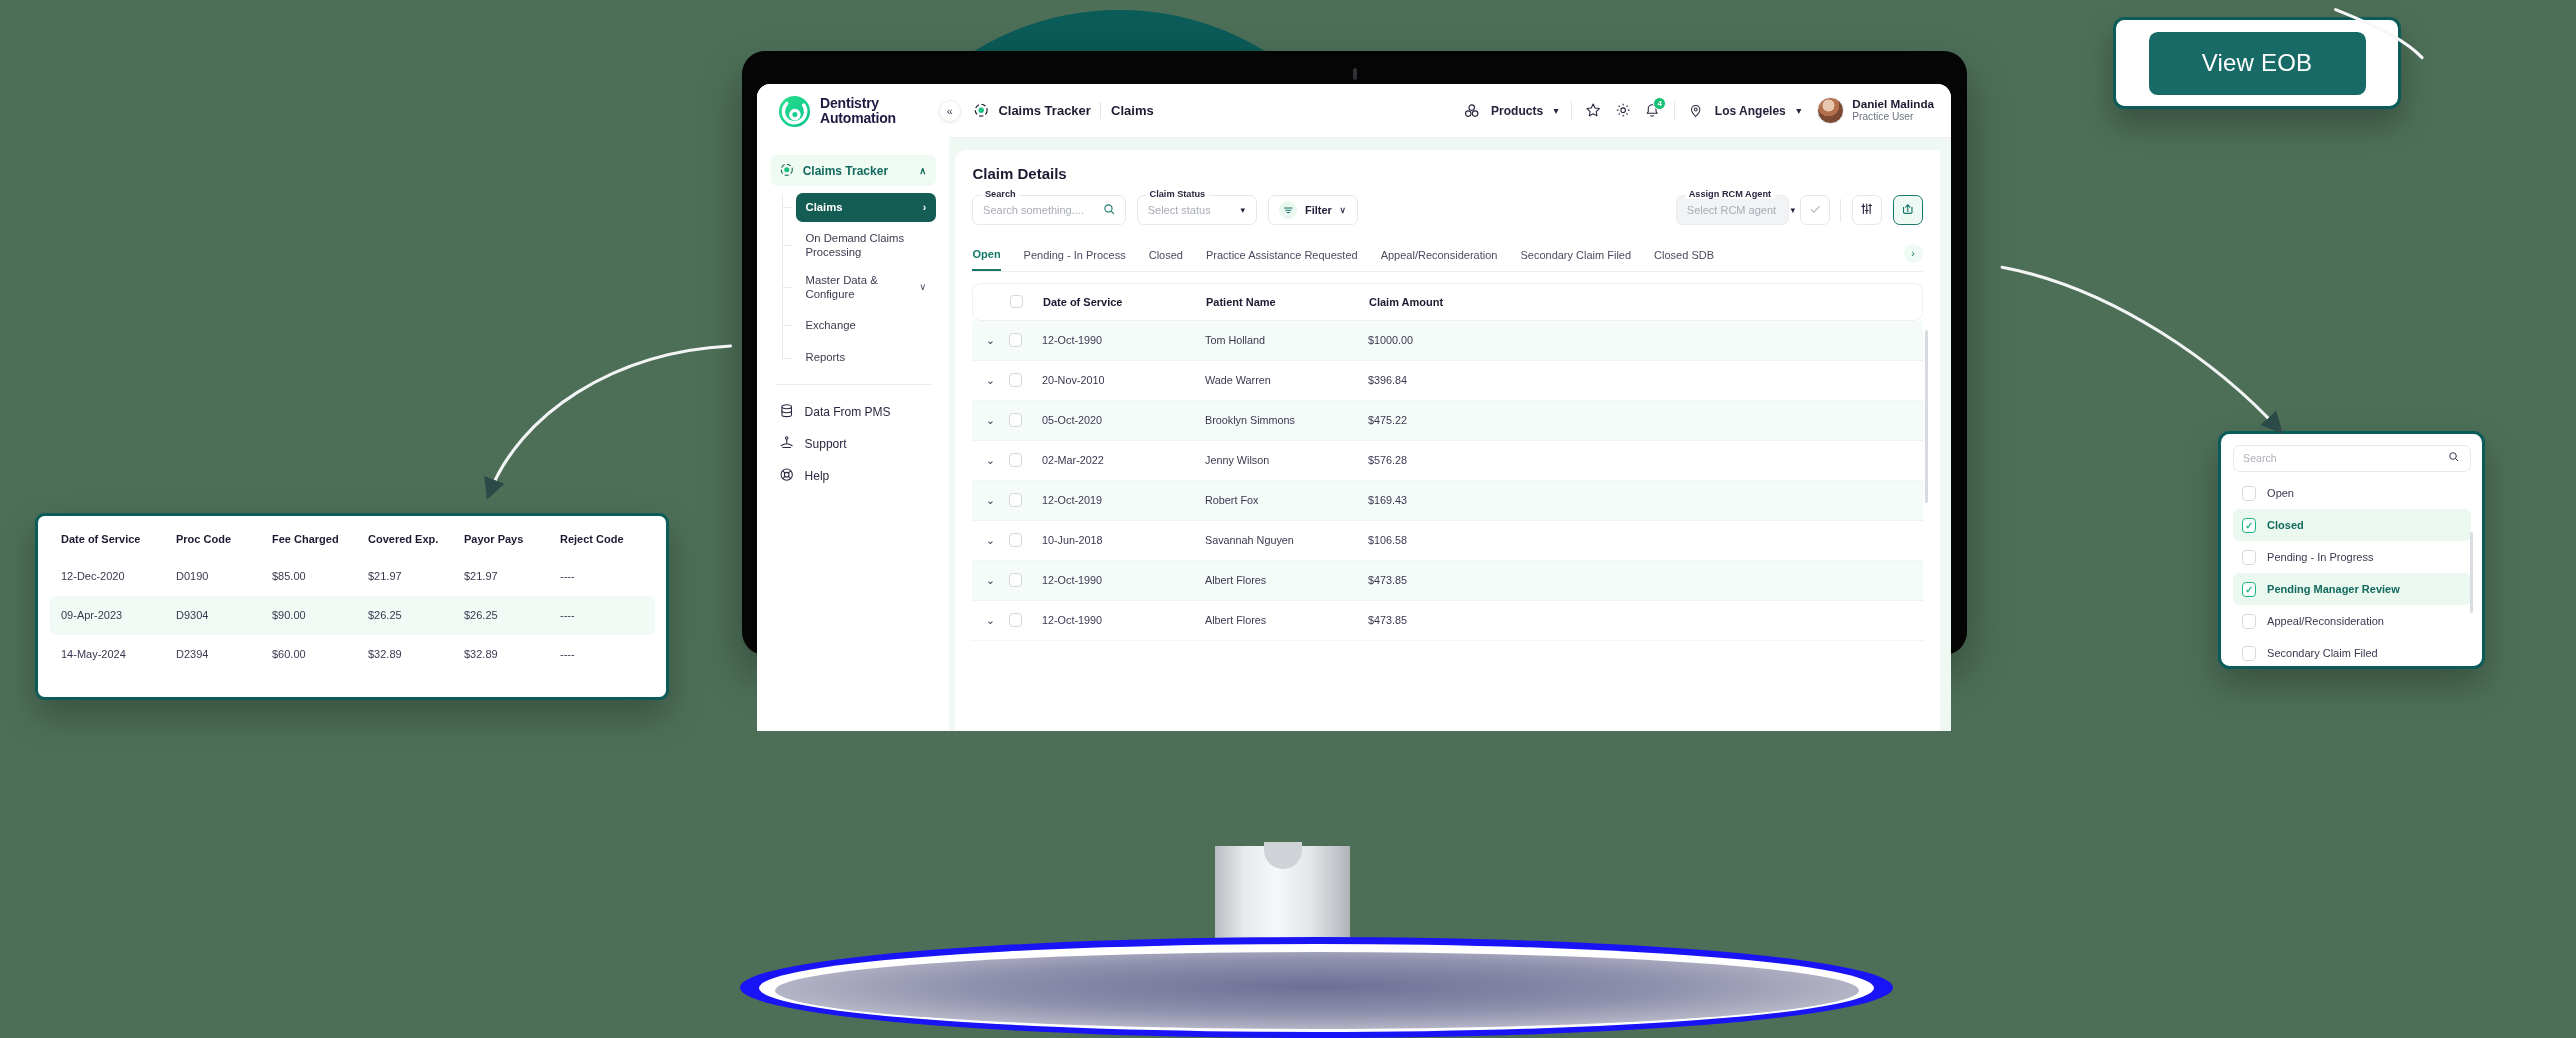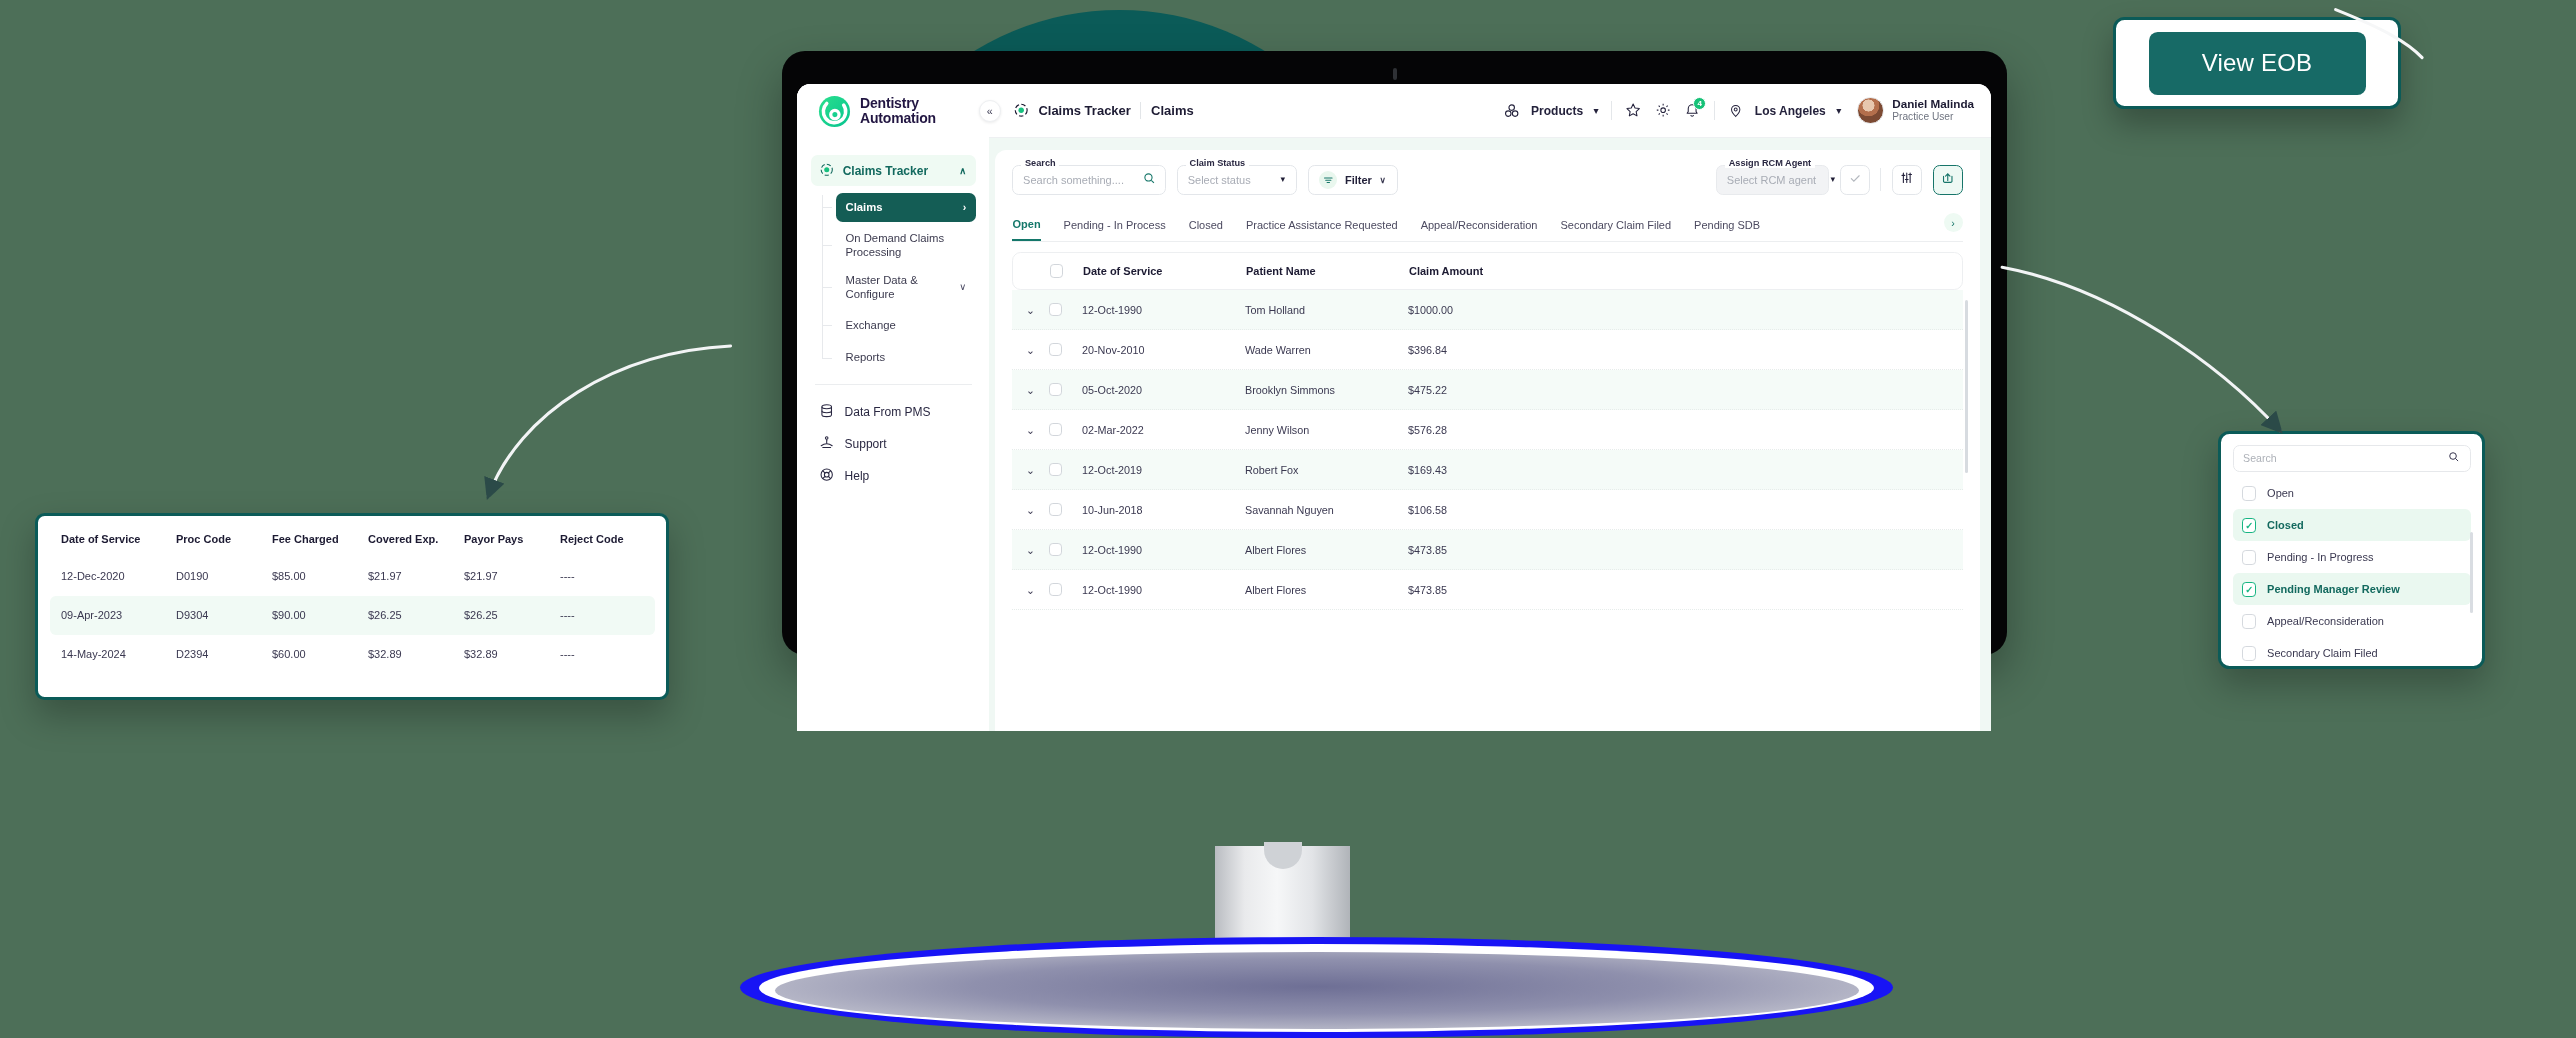--- a/index.html
+++ b/index.html
@@ -59,21 +59,21 @@
   .stand-notch {
     position: absolute;
     left: 1264px; top: 842px;
     width: 38px; height: 27px;
     border-radius: 0 0 19px 19px;
     background: #cfd2d6;
   }
 
   .monitor-body {
     position: absolute;
-    left: 782px; top: 51px;
+    left: 742px; top: 51px;
     width: 1225px; height: 604px;
     background: #050506;
     border-radius: 23px;
     box-shadow: 0 21px 46px rgba(0,0,0,.32);
   }
   .monitor-dot {
     position: absolute;
     left: 50%; top: 17.3px;
     width: 4.8px; height: 11.5px;
     margin-left: -1.9px;
@@ -574,20 +574,21 @@
                   <circle cx="9" cy="9" r="2.7"></circle>
                 <path d="M4.3 4.3l2.8 2.8M11 11l2.8 2.8M13.7 4.3L10.9 7.1M7.1 10.9l-2.8 2.8"></path>
               </svg>
             </span>
             <span>Help</span>
           </div>
         </div>
 
         <div class="content">
           <div class="card">
+            <div class="card-title">Claim Details</div>
 
             <div class="toolbar">
               <div class="field search-field">
                 <span class="field-legend">Search</span>
                 <div class="field-box">
                   <span class="field-ph">Search something....</span>
                   <span style="margin-left:auto;">
                     <svg viewBox="0 0 16 16" width="12.5" height="12.5" fill="none" stroke="#17776a" stroke-width="1.4">
                       <circle cx="7" cy="7" r="4.6"></circle>
                         <path d="M10.6 10.6L14 14"></path>
@@ -653,21 +654,21 @@
               </div>
             </div>
 
             <div class="tabs">
               <div class="tab active">Open</div>
               <div class="tab">Pending - In Process</div>
               <div class="tab">Closed</div>
               <div class="tab">Practice Assistance Requested</div>
               <div class="tab">Appeal/Reconsideration</div>
               <div class="tab">Secondary Claim Filed</div>
-              <div class="tab">Pending SDB</div>
+              <div class="tab">Closed SDB</div>
               <div class="tab-next">›</div>
             </div>
 
             <div class="table-wrap">
               <div class="thead">
                 <div class="c-exp"></div>
                 <div class="c-chk">
                     <div class="cbox"></div>
                   </div>
                 <div class="c-date th">Date of Service</div>

